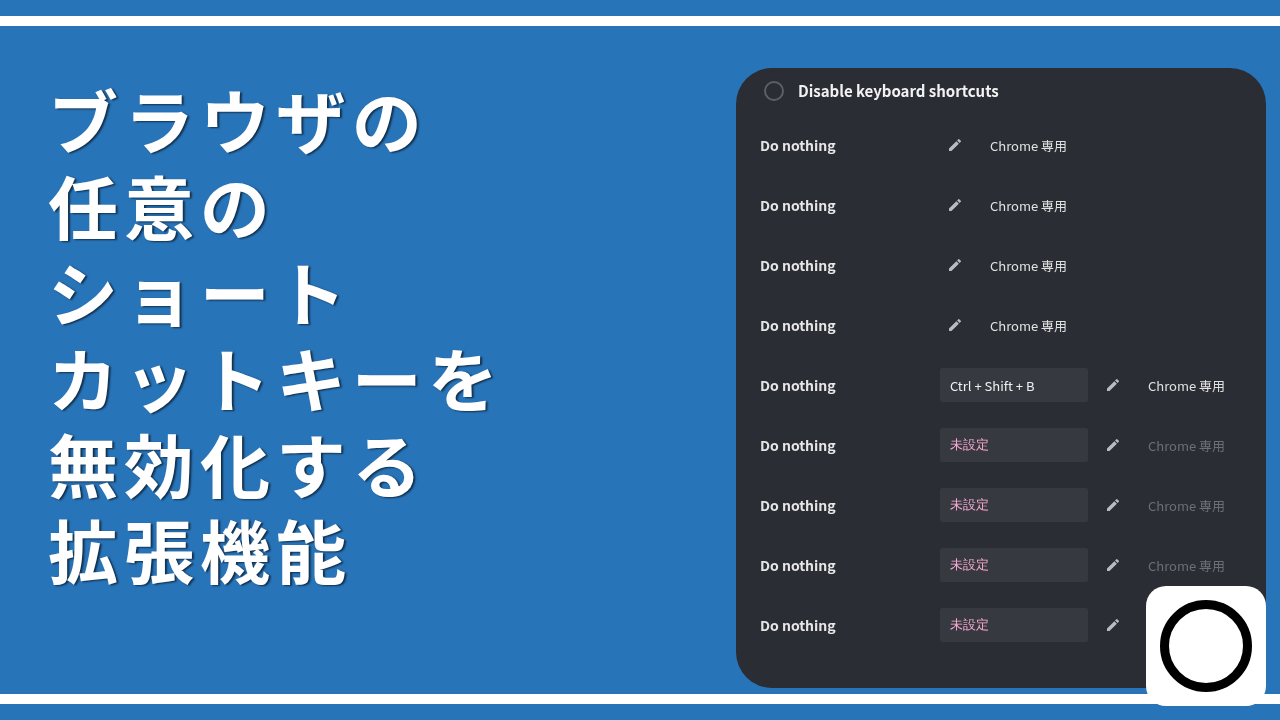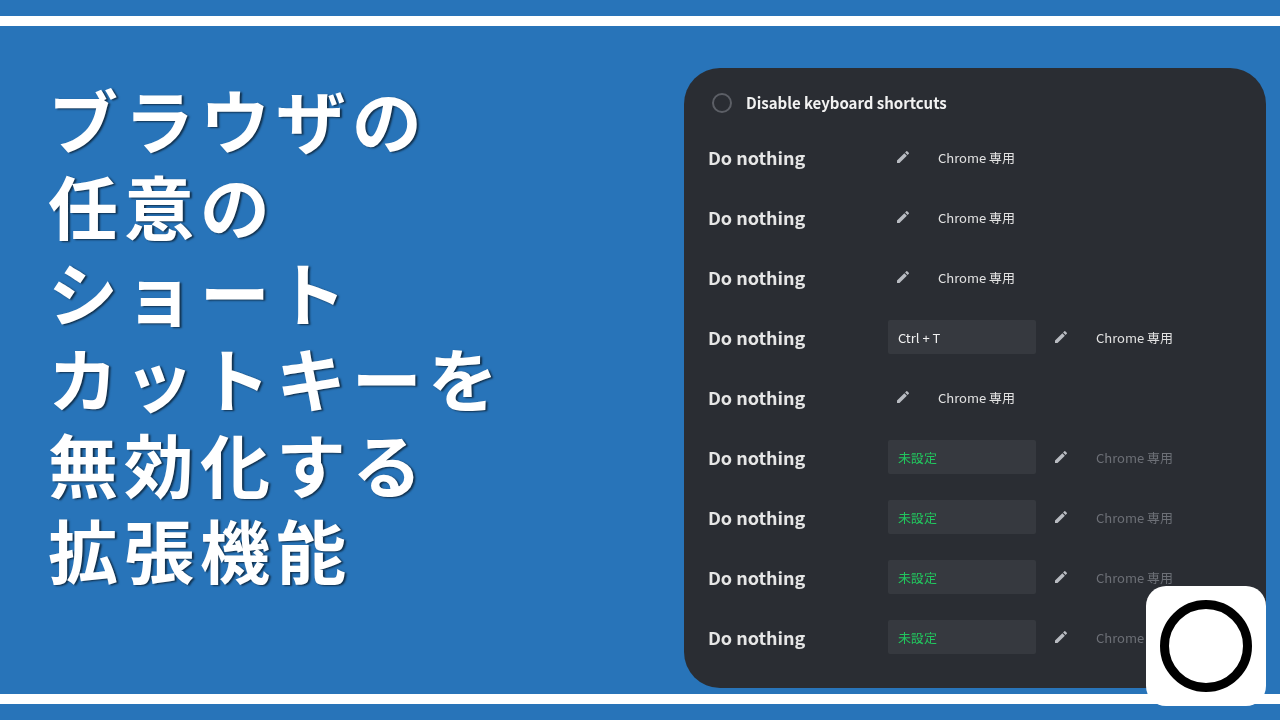--- a/index.html
+++ b/index.html
@@ -21,26 +21,26 @@
     line-height: 1.23;
     letter-spacing: 6px;
     text-shadow: 2px 1px 2px rgba(0,0,0,0.6);
     white-space: pre;
   }
 
   .panel {
     position: absolute;
     top: 68px;
     right: 14px;
-    width: 582px;
+    width: 530px;
     height: 620px;
     background: #2a2d33;
     border-radius: 36px;
     color: #e6e6e6;
-    padding: 18px 24px 0 24px;
+    padding: 6px 24px 0 24px;
     overflow: hidden;
   }
   .panel-header {
     display: flex;
     align-items: center;
     font-weight: 700;
     font-size: 15px;
     color: #f2f2f2;
     padding: 6px 4px 14px 4px;
   }
@@ -52,35 +52,35 @@
 
   .row {
     display: flex;
     align-items: center;
     height: 60px;
     gap: 10px;
   }
   .label {
     flex: 0 0 170px;
     font-weight: 700;
-    font-size: 18px;
+    font-size: 14px;
     color: #e6e6e6;
   }
   .shortcut-box {
     flex: 0 0 148px;
     height: 34px;
     background: #36393f;
     border-radius: 2px;
     display: flex;
     align-items: center;
     padding: 0 10px;
     font-size: 13px;
     color: #f0f0f0;
   }
-  .shortcut-box.empty { color: #22c55e; }
+  .shortcut-box.empty { color: #f9a8d4; font-family: Liberation Mono, monospace; }
 
   .edit-btn {
     flex: 0 0 30px;
     height: 30px;
     display: flex;
     align-items: center;
     justify-content: center;
     cursor: pointer;
   }
   .edit-btn svg { width: 16px; height: 16px; }
@@ -162,32 +162,32 @@
           <svg viewBox="0 0 24 24">
             <path d="M3 17.25V21h3.75L17.81 9.94l-3.75-3.75L3 17.25zM20.71 7.04a1 1 0 0 0 0-1.41l-2.34-2.34a1 1 0 0 0-1.41 0l-1.83 1.83 3.75 3.75 1.83-1.83z"></path>
           </svg>
         </div>
         <div class="scope-select">
           <span>Chrome 専用</span>
         </div>
       </div>
       <div class="row">
         <div class="label">Do nothing</div>
-        <div class="shortcut-box">Ctrl + T</div>
-        <div class="edit-btn">
-          <svg viewBox="0 0 24 24">
-            <path d="M3 17.25V21h3.75L17.81 9.94l-3.75-3.75L3 17.25zM20.71 7.04a1 1 0 0 0 0-1.41l-2.34-2.34a1 1 0 0 0-1.41 0l-1.83 1.83 3.75 3.75 1.83-1.83z"></path>
-          </svg>
-        </div>
-        <div class="scope-select">
-          <span>Chrome 専用</span>
-        </div>
-      </div>
-      <div class="row">
-        <div class="label">Do nothing</div>
+        <div class="edit-btn">
+          <svg viewBox="0 0 24 24">
+            <path d="M3 17.25V21h3.75L17.81 9.94l-3.75-3.75L3 17.25zM20.71 7.04a1 1 0 0 0 0-1.41l-2.34-2.34a1 1 0 0 0-1.41 0l-1.83 1.83 3.75 3.75 1.83-1.83z"></path>
+          </svg>
+        </div>
+        <div class="scope-select">
+          <span>Chrome 専用</span>
+        </div>
+      </div>
+      <div class="row">
+        <div class="label">Do nothing</div>
+        <div class="shortcut-box">Ctrl + Shift + B</div>
         <div class="edit-btn">
           <svg viewBox="0 0 24 24">
             <path d="M3 17.25V21h3.75L17.81 9.94l-3.75-3.75L3 17.25zM20.71 7.04a1 1 0 0 0 0-1.41l-2.34-2.34a1 1 0 0 0-1.41 0l-1.83 1.83 3.75 3.75 1.83-1.83z"></path>
           </svg>
         </div>
         <div class="scope-select">
           <span>Chrome 専用</span>
         </div>
       </div>
       <div class="row">

